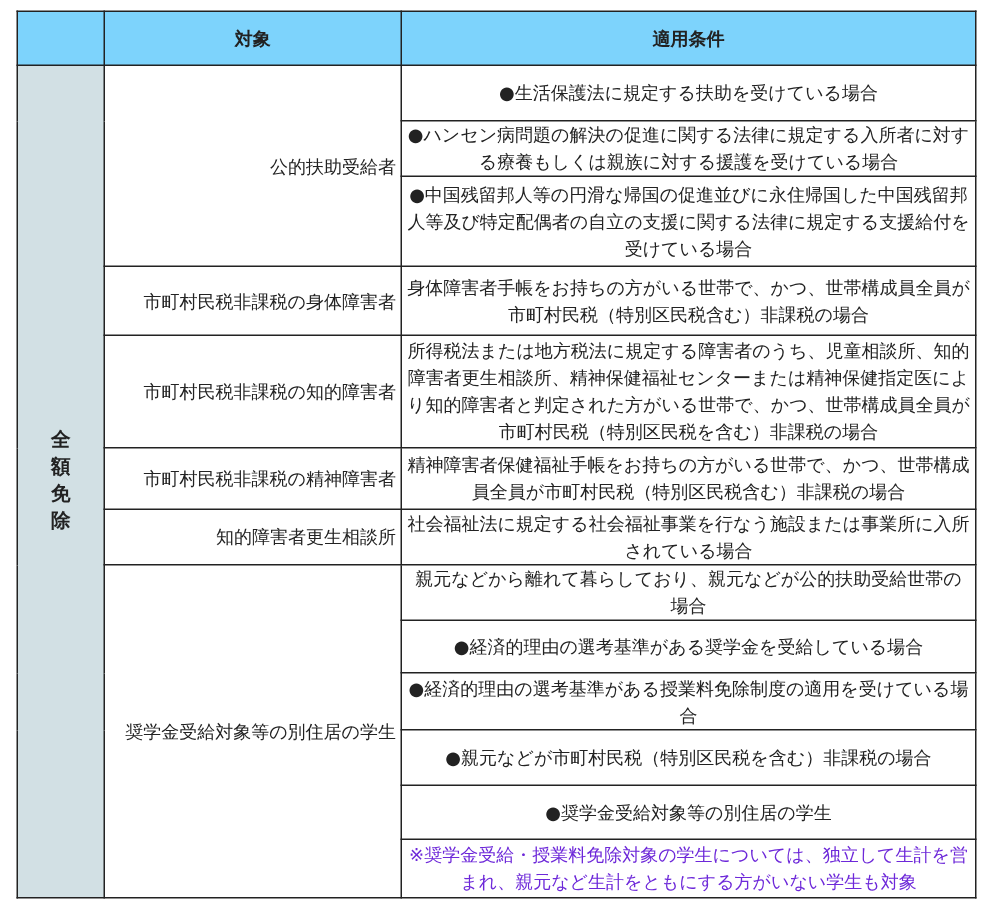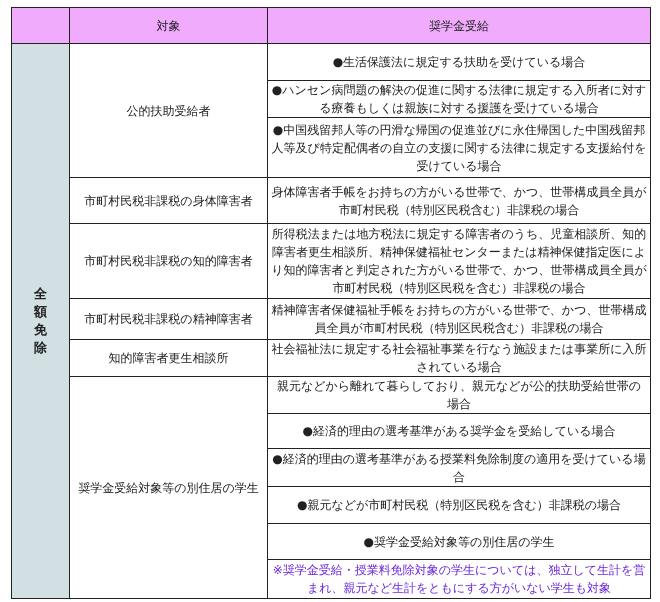--- a/index.html
+++ b/index.html
@@ -7,41 +7,41 @@
          font-family: "DejaVu Sans", "Liberation Sans", sans-serif; color: #222; }
   table.main {
     position: absolute; left: 11px; top: 7px;
     width: 639px; border-collapse: collapse; table-layout: fixed;
     font-size: 12px; line-height: 18px;
   }
   table.main td, table.main th {
     border: 1px solid #222; padding: 0 3px; vertical-align: middle;
     word-break: break-all; overflow: hidden;
   }
-  th.hdr { background: #f0abfc; font-weight: normal; height: 35px; text-align: center; }
+  th.hdr { background: #7dd3fc; font-weight: bold; height: 35px; text-align: center; }
   td.cat { background: #d2e0e4; text-align: center; font-weight: bold; font-size: 13px; line-height: 18px; padding: 0; }
-  td.target { text-align: center; }
+  td.target { text-align: right; }
   td.cond { text-align: center; padding-left: 3px; padding-right: 2px; }
   .note { color: #6d28d9; }
   .vert { display: inline-block; width: 14px; }
 </style>
 </head>
 <body>
 
 <table class="main">
   <colgroup>
     <col style="width:58px">
     <col style="width:198px">
     <col style="width:383px">
   </colgroup>
   <thead>
     <tr>
       <th class="hdr"></th>
       <th class="hdr">対象</th>
-      <th class="hdr">奨学金受給</th>
+      <th class="hdr">適用条件</th>
     </tr>
   </thead>
   <tbody>
 
     <tr style="height:37px">
       <td class="cat" rowspan="13">
         <span class="vert">
           <span>全</span><br>
           <span>額</span><br>
           <span>免</span><br>

